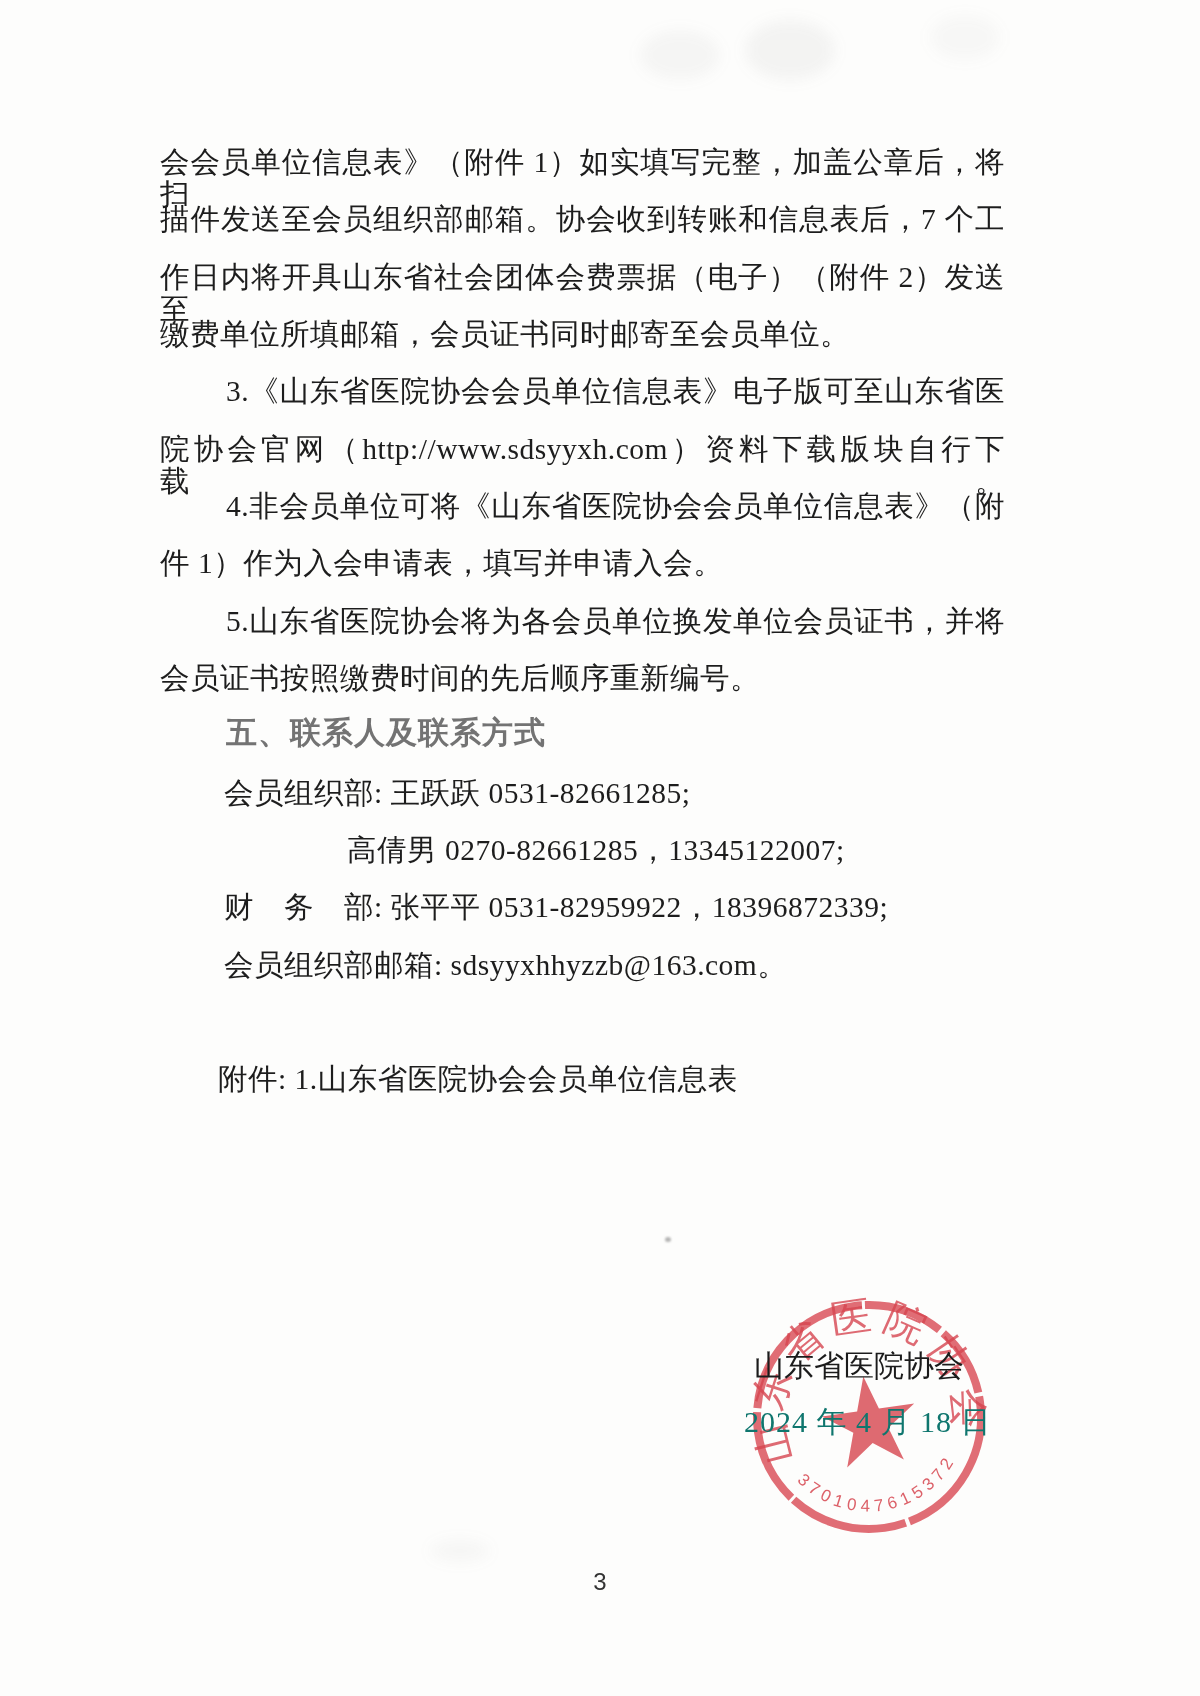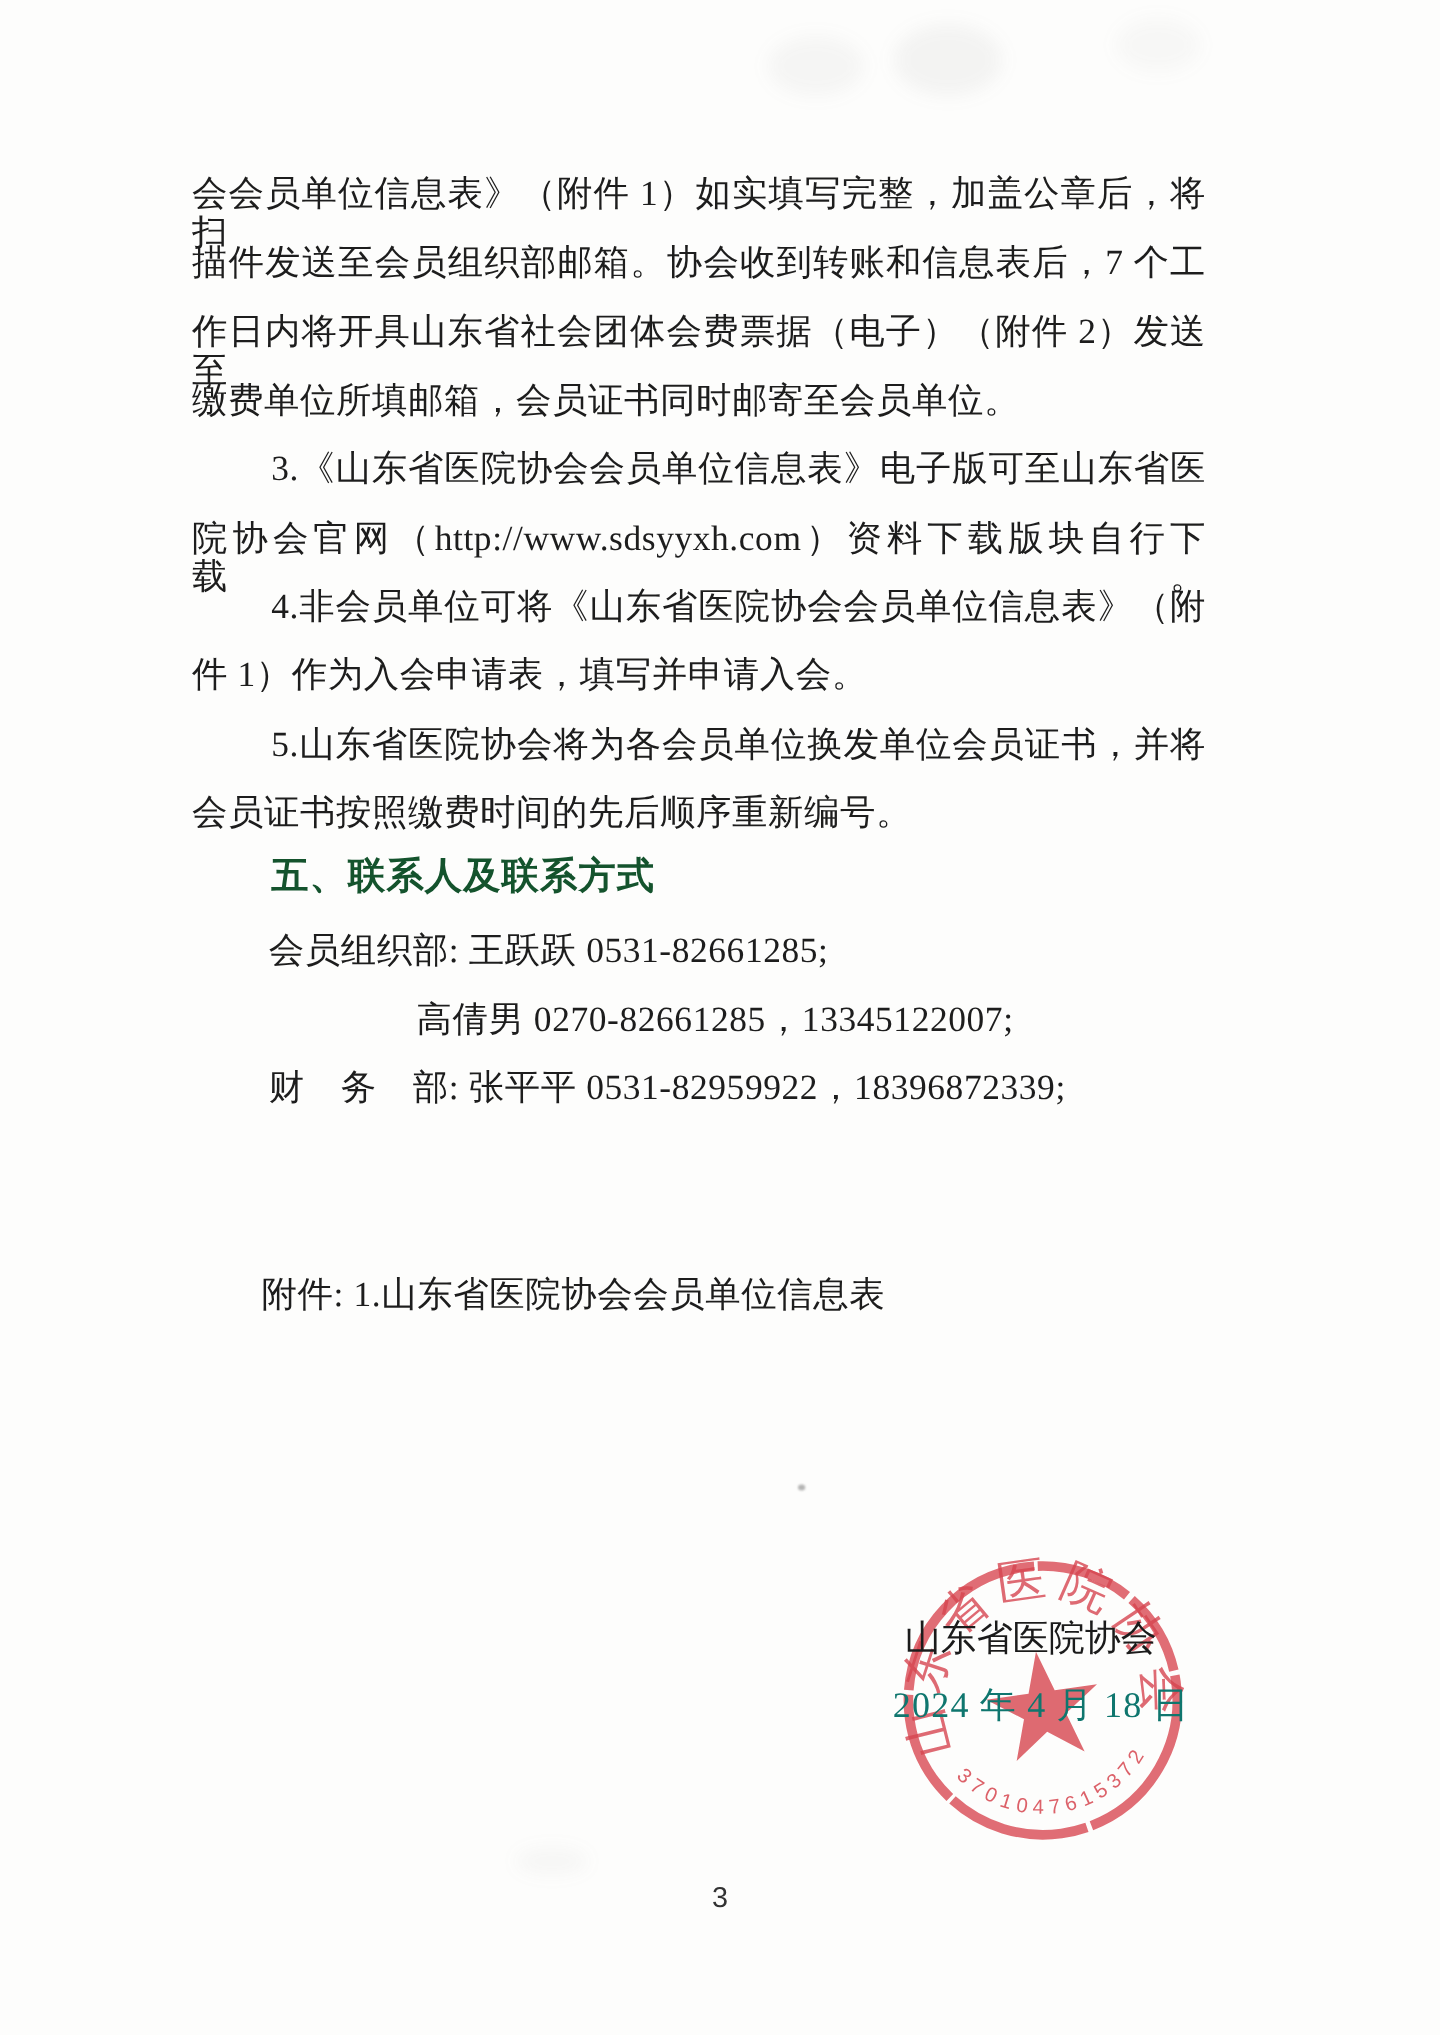--- a/index.html
+++ b/index.html
@@ -20,22 +20,22 @@
     background:rgba(70,70,70,0.4);filter:blur(0.8px);}
   
   .ln{
     position:absolute;left:160px;width:845px;height:44px;line-height:32px;
     font-size:29.5px;white-space:nowrap;letter-spacing:0.5px;
   }
   .just{white-space:normal;text-align:justify;text-align-last:justify;}
   .ind{left:226px;width:779px;}
   .contact{left:224px;width:781px;}
   .head{
-    left:226px;font-family:Liberation Mono, monospace;
-    font-weight:bold;font-size:31px;letter-spacing:1px;color:#14532d;
+    left:226px;font-family:Liberation Sans, sans-serif;
+    font-weight:bold;font-size:31px;letter-spacing:1px;color:#737373;
   }
   .cont2{left:347px;}
   .attach{left:218px;}
   .attach2{left:277px;}
   
   .y0{top:146px}.y1{top:203px}.y2{top:261px}.y3{top:318px}.y4{top:375px}
   .y5{top:433px}.y6{top:490px}.y7{top:547px}.y8{top:605px}.y9{top:662px}
   .y10{top:717px}.y11{top:777px}.y12{top:834px}.y13{top:891px}.y14{top:949px}
   .y15{top:1063px}.y16{top:1120px}
   
@@ -75,20 +75,21 @@
   <div class="ln y4 ind just">3.《山东省医院协会会员单位信息表》电子版可至山东省医</div>
   <div class="ln y5 just">院协会官网（http://www.sdsyyxh.com）资料下载版块自行下载。</div>
   <div class="ln y6 ind just">4.非会员单位可将《山东省医院协会会员单位信息表》（附</div>
   <div class="ln y7">件 1）作为入会申请表，填写并申请入会。</div>
   <div class="ln y8 ind just">5.山东省医院协会将为各会员单位换发单位会员证书，并将</div>
   <div class="ln y9">会员证书按照缴费时间的先后顺序重新编号。</div>
   <div class="ln y10 head">五、联系人及联系方式</div>
   <div class="ln y11 contact">会员组织部: 王跃跃 0531-82661285;</div>
   <div class="ln y12 cont2">高倩男 0270-82661285，13345122007;</div>
   <div class="ln y13 contact">财　务　部: 张平平 0531-82959922，18396872339;</div>
+  <div class="ln y14 contact">会员组织部邮箱: sdsyyxhhyzzb@163.com。</div>
   <div class="ln y15 attach">附件: 1.山东省医院协会会员单位信息表</div>
 
   <div class="seal">
     <svg width="266" height="266" viewBox="0 0 266 266" xmlns="http://www.w3.org/2000/svg">
       <g transform="rotate(-8 133 133)" fill="none">
         <circle cx="133" cy="133" r="112" stroke="rgba(217,64,74,0.82)" stroke-width="8" stroke-dasharray="150 4 120 3 95 4 160 3 80 5 70 4"></circle>
         <polygon fill="rgba(215,60,70,0.82)" points="133,92 144,125.9 179.6,125.9 150.7,146.4 161.6,180 133,159.3 104.4,180 115.3,146.4 86.4,125.9 122,125.9"></polygon>
         <path id="sealArcTop" d="M 52.4 161.7 A 86 86 0 1 1 213.6 161.7"></path>
         <text font-size="40" fill="rgba(213,55,66,0.8)" letter-spacing="8" font-family="'Liberation Serif','DejaVu Serif',serif">
           <textPath href="#sealArcTop" startOffset="50%" text-anchor="middle">山东省医院协会</textPath>

